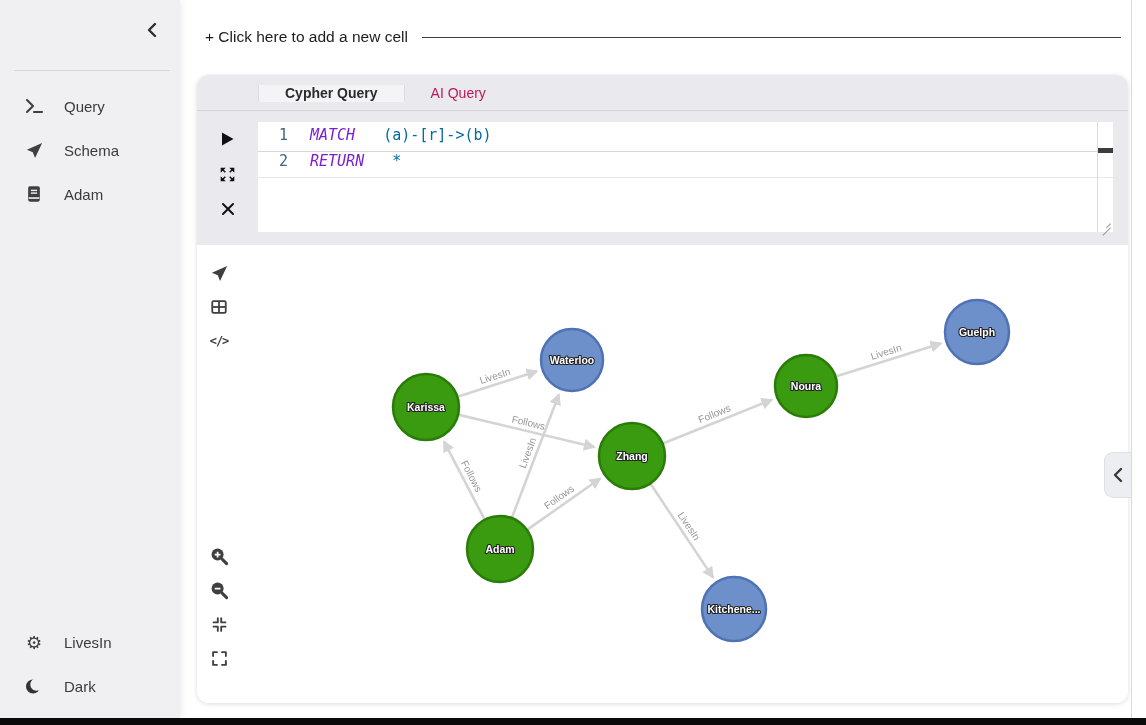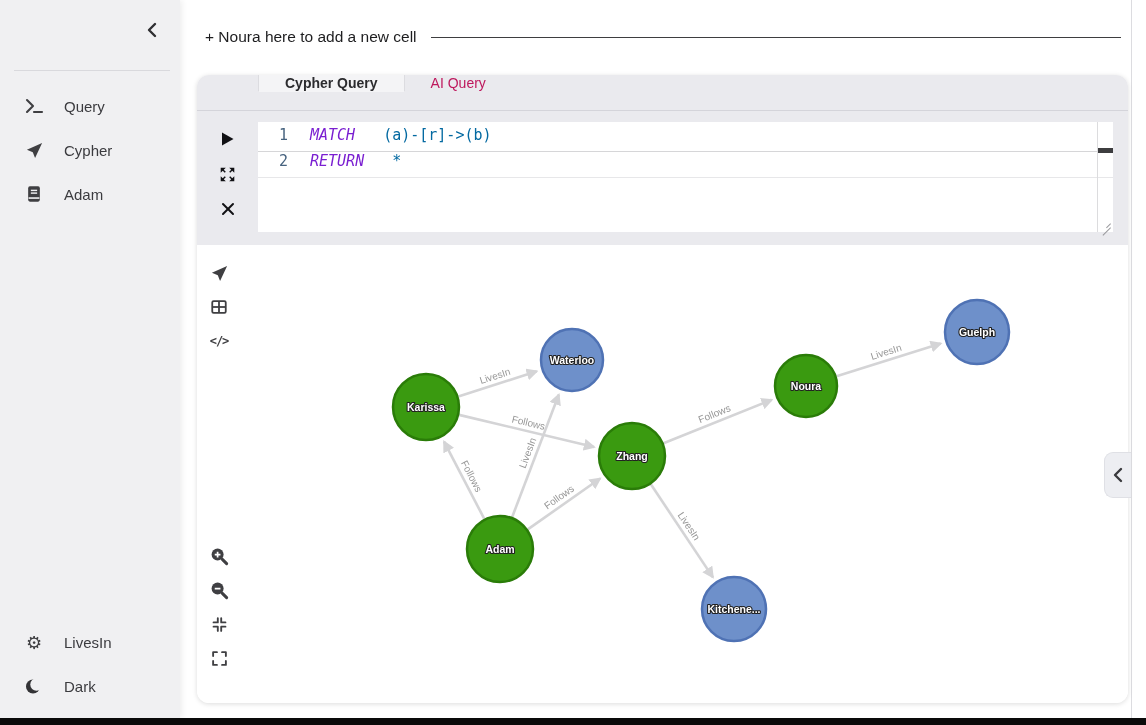--- a/index.html
+++ b/index.html
@@ -23,21 +23,21 @@
   .main { position:absolute; left:180px; top:0; right:0; bottom:7px; background:#fff; }
   .right-border { position:absolute; top:0; bottom:0; left:951px; width:1px; background:#dcdce0; }
   .add-cell { position:absolute; left:25px; top:28px; width:916px; display:flex; align-items:center; cursor:pointer; }
   .add-cell .txt { font-size:15.5px; color:#1d1d1f; white-space:nowrap; }
   .add-cell .rule { flex:1; height:0; border-top:1.5px solid #3e3e40; margin-left:14px; }
 
   
   .card { position:absolute; left:17px; top:75px; width:931px; height:628px; background:#fff;
           border-radius:12px; box-shadow:0 1px 5px rgba(0,0,0,.14); overflow:hidden;
           display:flex; flex-direction:column; }
-  .tabbar { height:36px; background:#eaeaee; display:flex; align-items:flex-start; flex:0 0 36px;
+  .tabbar { height:36px; background:#eaeaee; display:flex; align-items:center; flex:0 0 36px;
             border-bottom:1px solid #d4d4da; }
   .tab-spacer { width:61px; }
   .tab { display:flex; align-items:center; justify-content:center; padding:0 26px; font-size:14px; cursor:pointer; }
   .tab.active { background:#f4f4f6; font-weight:bold; color:#2b2b2e;
                 border-left:1px solid #dcdce0; border-right:1px solid #dcdce0;
                 margin-bottom:-1px; border-bottom:1px solid #f4f4f6; }
   .tab.inactive { color:#be185d; }
 
   .query-row { flex:0 0 134px; background:#eaeaee; display:flex; position:relative; }
   .cell-toolbar { width:61px; flex:0 0 61px; display:flex; flex-direction:column; align-items:center;
@@ -97,21 +97,21 @@
             </svg>
         </span>
         <span>Query</span>
       </div>
       <div class="sb-item">
         <span class="ico">
           <svg width="19" height="19" viewBox="0 0 20 20">
               <path d="M18 2 L2 9.2 l6.2 2.6 L10.6 18 Z" fill="#3f3f42"></path>
             </svg>
         </span>
-        <span>Cypher</span>
+        <span>Schema</span>
       </div>
       <div class="sb-item">
         <span class="ico">
           <svg width="18" height="18" viewBox="0 0 20 20">
               <rect x="3.5" y="1.5" width="13" height="17" rx="2" fill="#3f3f42"></rect>
               <line x1="6.5" y1="6" x2="13.5" y2="6" stroke="#f0f0f2" stroke-width="1.6"></line>
               <line x1="6.5" y1="9" x2="13.5" y2="9" stroke="#f0f0f2" stroke-width="1.6"></line>
               <line x1="4" y1="14.5" x2="16" y2="14.5" stroke="#f0f0f2" stroke-width="1.8"></line>
             </svg>
         </span>
@@ -133,21 +133,21 @@
         </span>
         <span>Dark</span>
       </div>
     </div>
   </nav>
 
   <div class="main">
     <div class="right-border"></div>
 
     <div class="add-cell">
-      <span class="txt">+ Noura here to add a new cell</span>
+      <span class="txt">+ Click here to add a new cell</span>
       <span class="rule"></span>
     </div>
 
     <div class="card">
 
       <div class="tabbar">
         <div class="tab-spacer"></div>
         <div class="tab active">
           <span>Cypher Query</span>
         </div>

